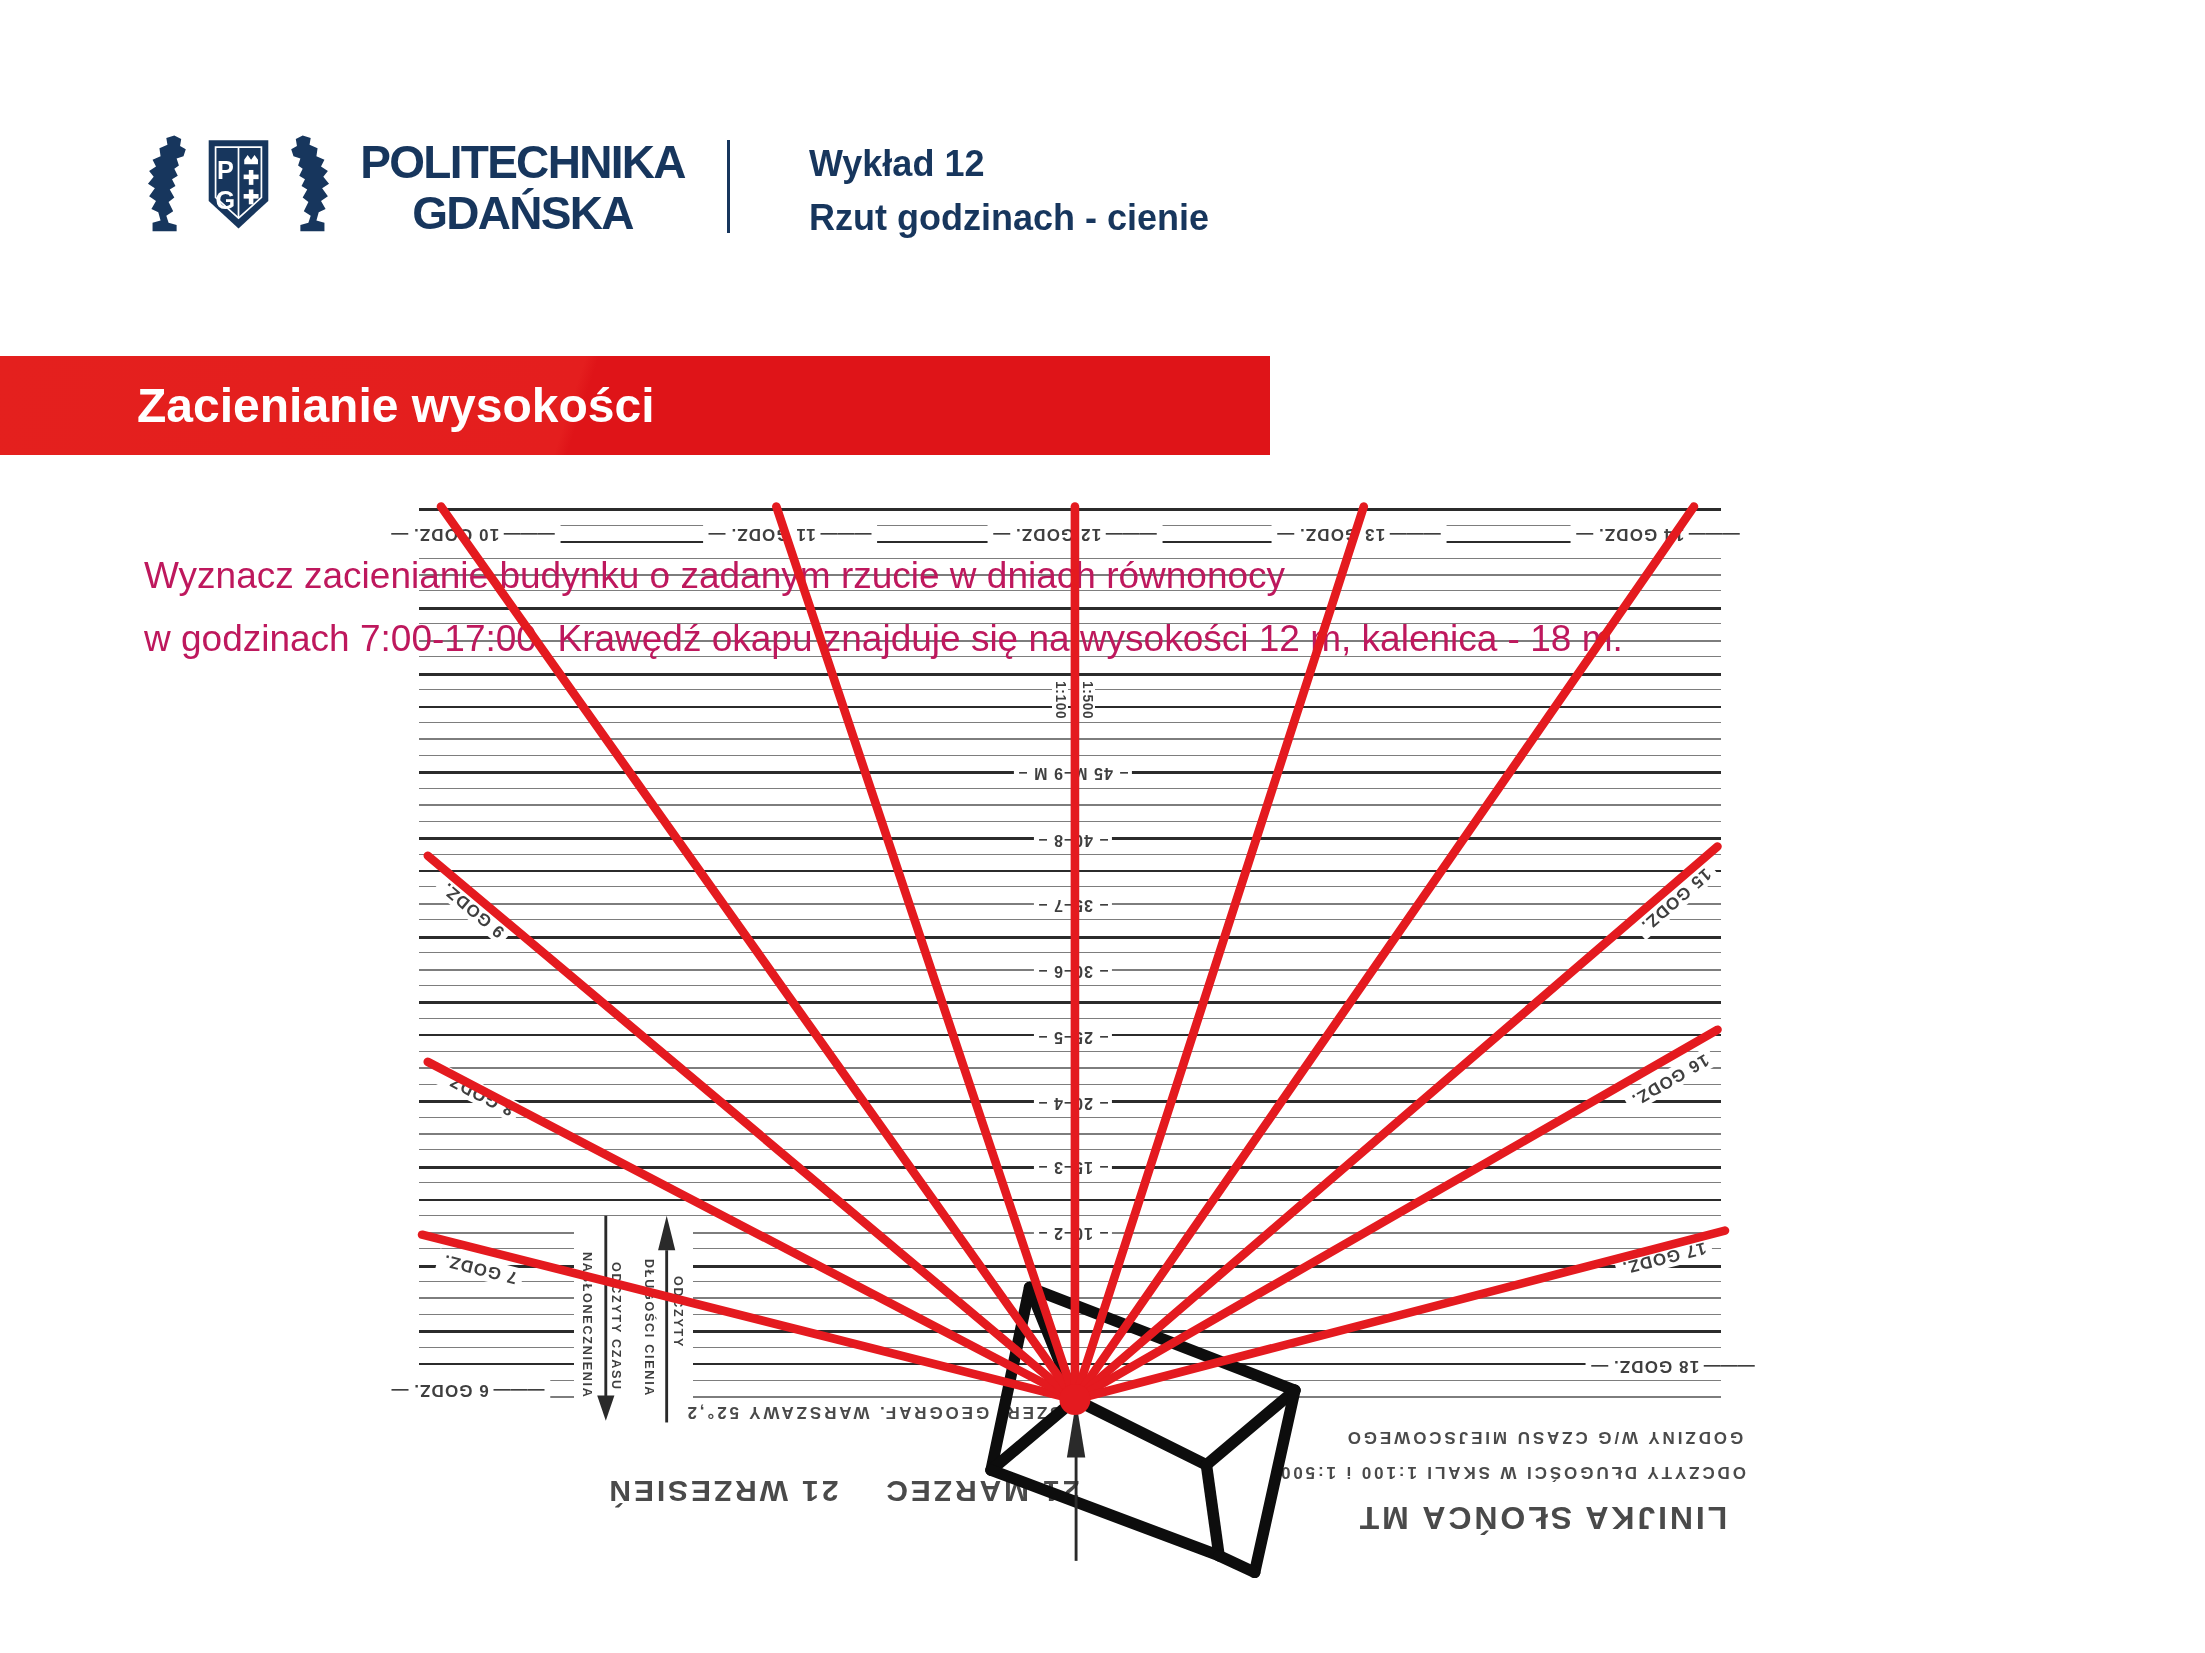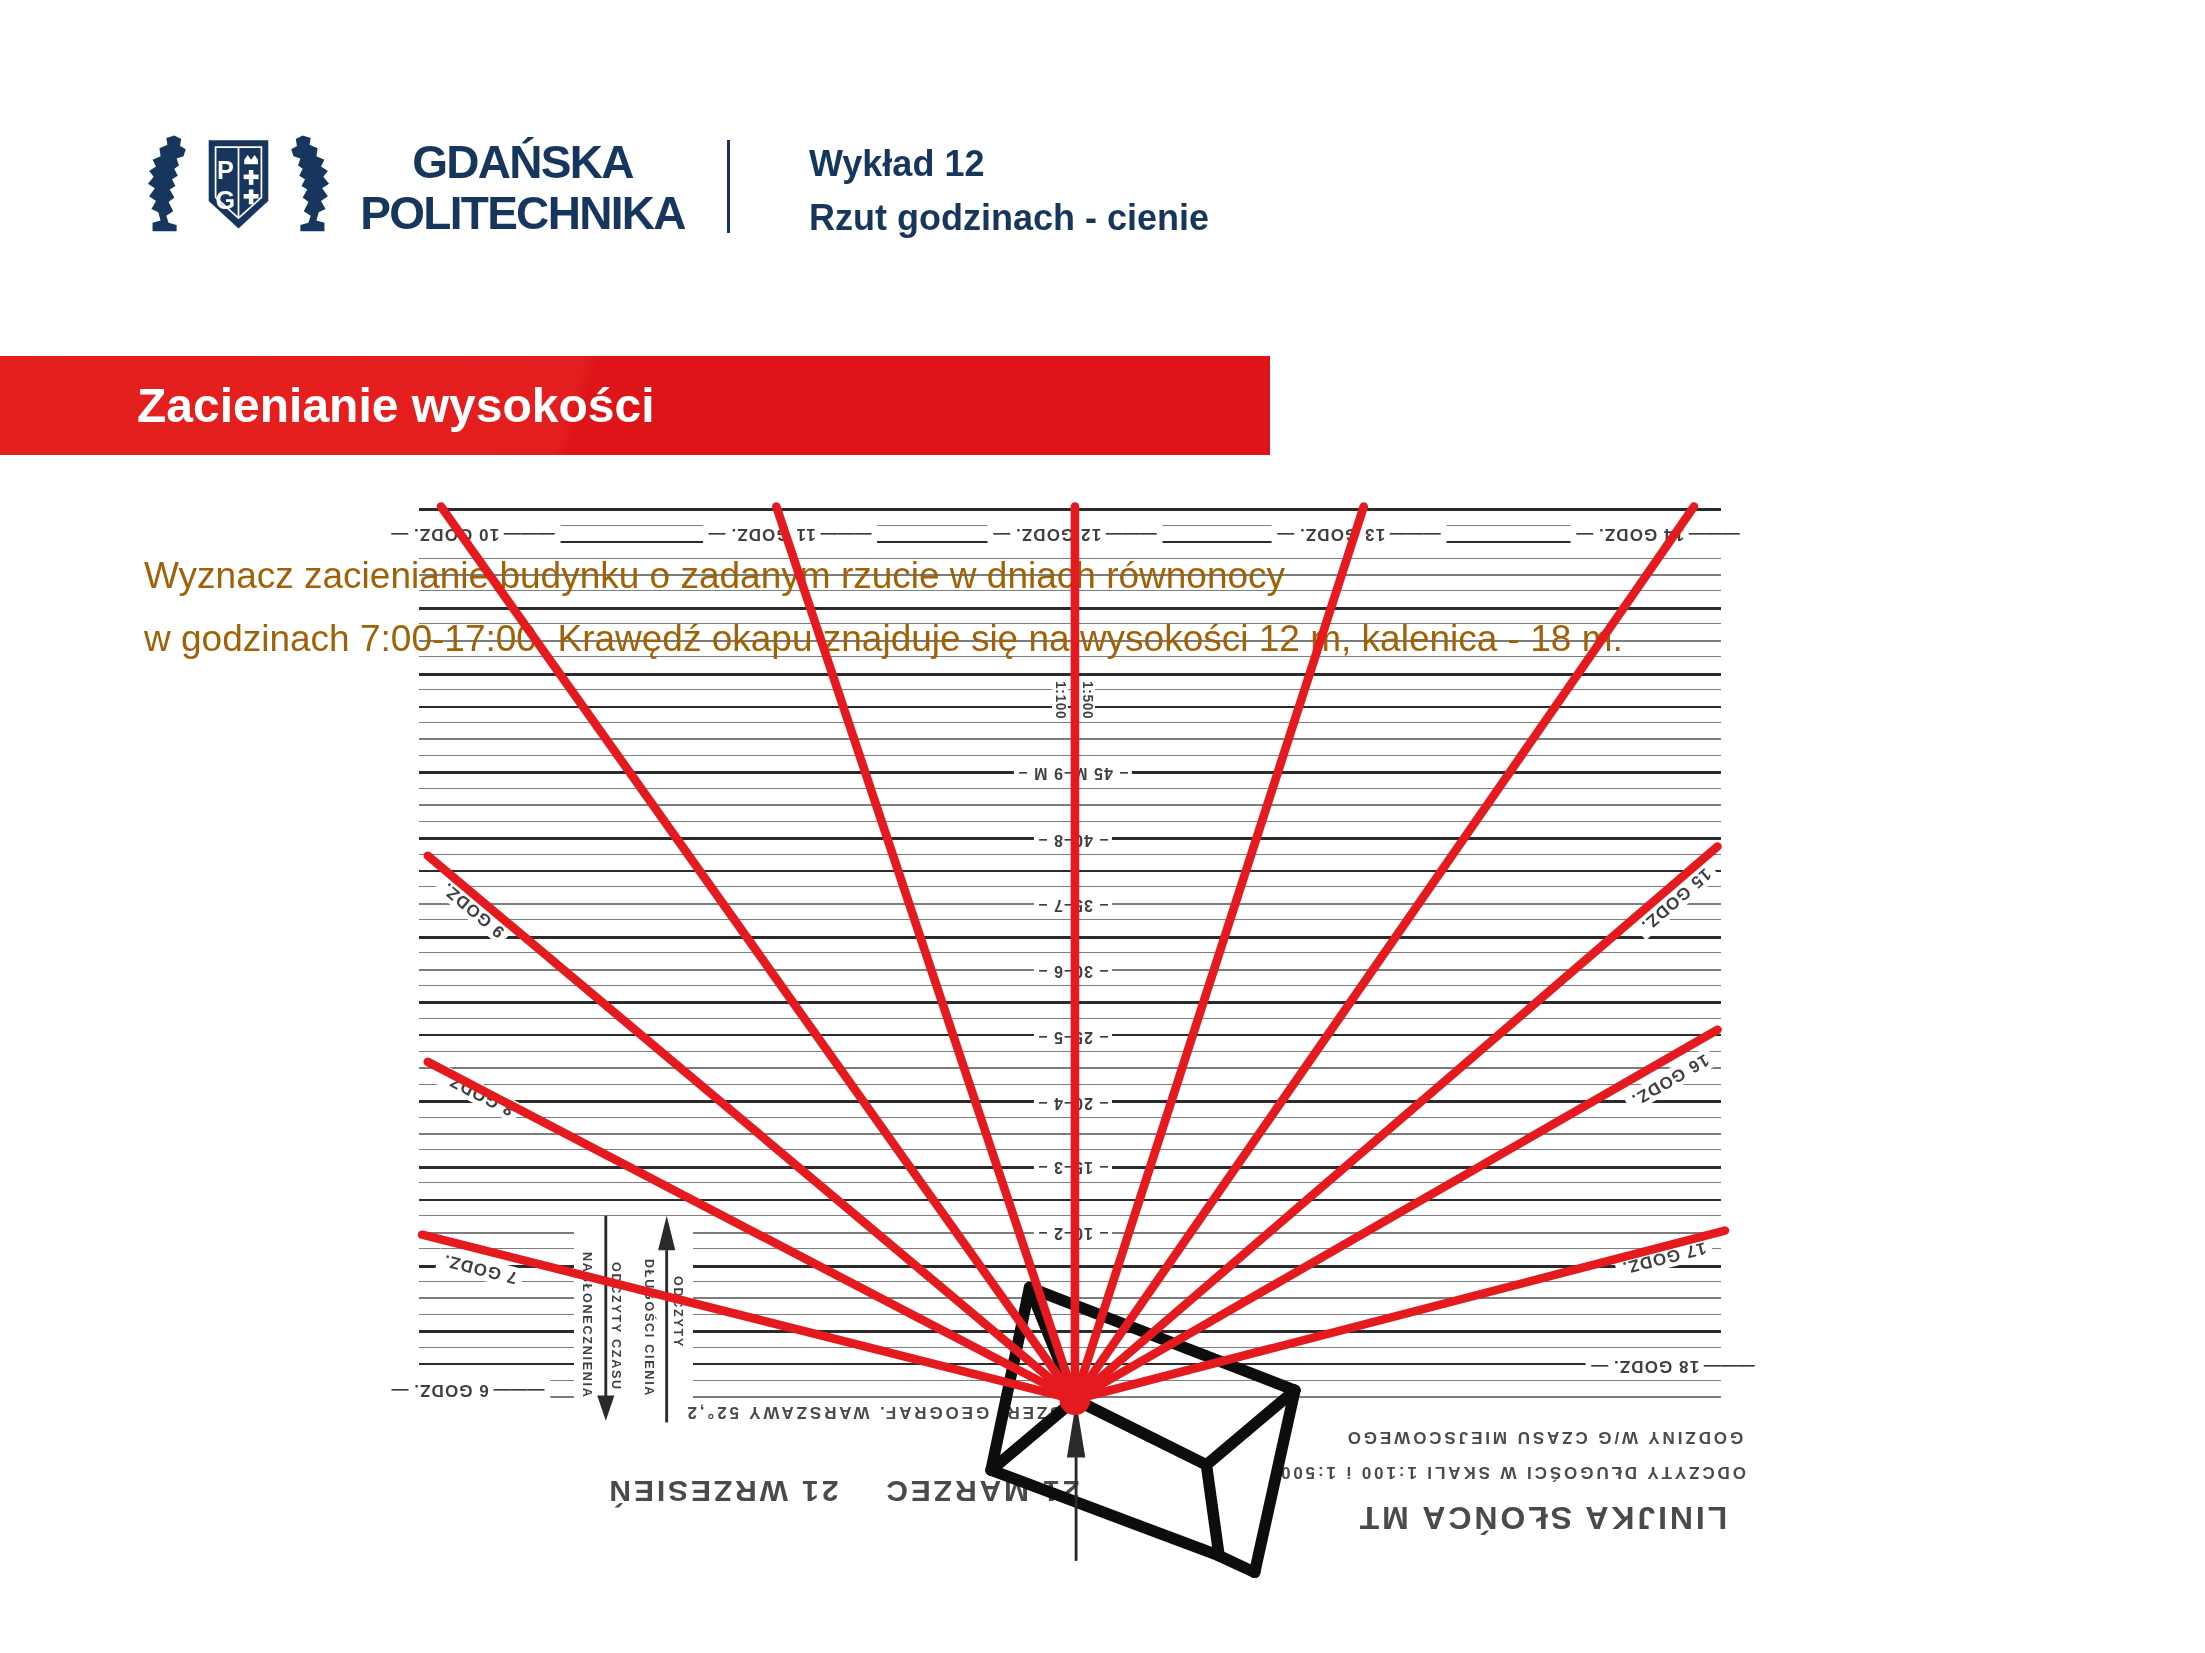--- a/index.html
+++ b/index.html
@@ -11,21 +11,21 @@
          color:#17365d;font-weight:700;font-size:46px;line-height:51px;letter-spacing:-1.7px;}
   #hdr-divider{position:absolute;left:727px;top:140px;width:2.9px;height:93px;background:#17365d;}
   #lecture{position:absolute;left:809px;top:137px;color:#17365d;font-weight:700;
            font-size:36px;line-height:54px;}
   
   #banner{position:absolute;left:0;top:356px;width:1270px;height:99px;
           background:linear-gradient(108deg,#e4201e 0%,#e41e1e 45%,#df1418 46%,#df1418 100%);
           display:flex;align-items:center;}
   #banner span{color:#ffffff;font-weight:700;font-size:48px;margin-left:137px;letter-spacing:0px;}
   
-  #bodytext{position:absolute;left:144px;top:544px;width:1976px;color:#a16207;
+  #bodytext{position:absolute;left:144px;top:544px;width:1976px;color:#be185d;
             font-size:37px;line-height:63px;z-index:4;}
   
   #ruler-layer{position:absolute;left:0;top:0;width:2205px;height:1654px;z-index:1;}
   .rline{position:absolute;}
   .patch{position:absolute;background:#fff;}
   #label-layer{position:absolute;left:0;top:0;width:2205px;height:1654px;z-index:2;}
   .glabel{position:absolute;white-space:nowrap;color:#3f3f3f;background:#fff;
           font-weight:700;font-size:17px;letter-spacing:1.1px;padding:0.6px 5.7px;
           transform:translate(-50%,-50%) rotate(var(--r,180deg));}
   .dashes::before{content:"——— ";letter-spacing:0;}
@@ -201,22 +201,22 @@
         <path fill="#ffffff" d="M180,58 L180,50 L186,42 L192,50 L198,42 L204,50 L204,58 Z"></path>
         <g fill="#ffffff">
           <rect x="188" y="68" width="8" height="26"></rect>
             <rect x="179" y="76" width="26" height="8"></rect>
           <rect x="188" y="102" width="8" height="26"></rect>
             <rect x="179" y="110" width="26" height="8"></rect>
         </g>
       </g>
     </svg>
     <div id="brand">
+      <div>POLITECHNIKA</div>
       <div>GDAŃSKA</div>
-      <div>POLITECHNIKA</div>
     </div>
     <div id="hdr-divider"></div>
     <div id="lecture">
       <div>Wykład 12</div>
       <div>Rzut godzinach - cienie</div>
     </div>
     <div id="banner">
       <span>Zacienianie wysokości</span>
     </div>
   </div>

